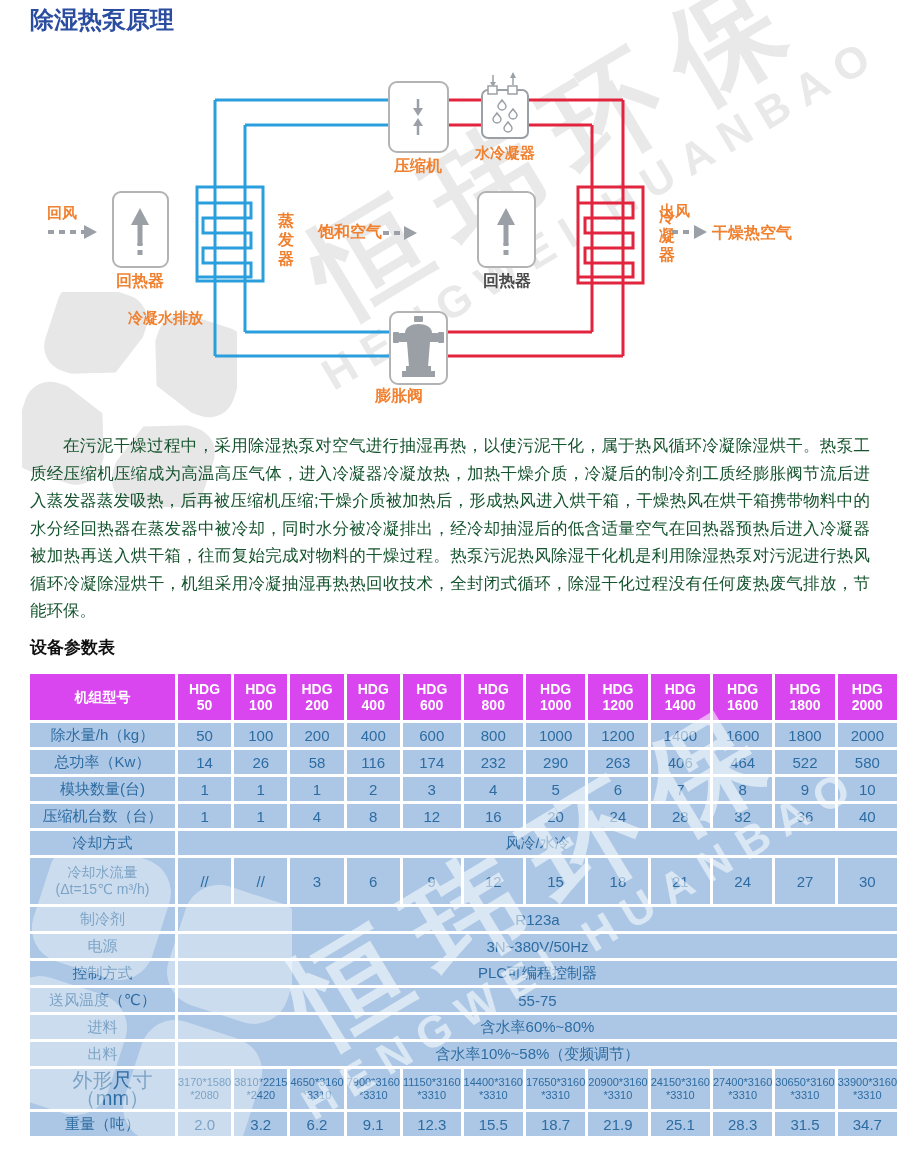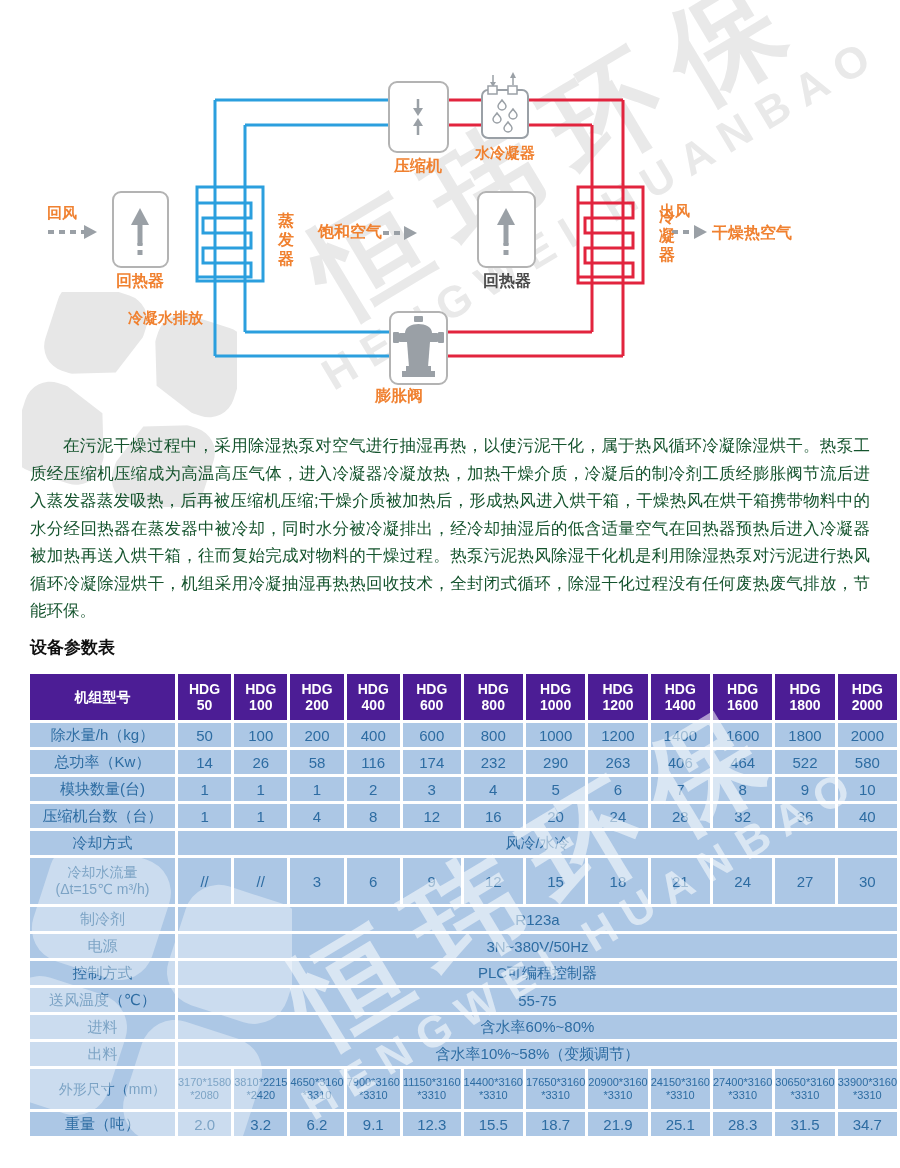--- a/index.html
+++ b/index.html
@@ -24,33 +24,34 @@
   .dlabel.gray{color:#4a4a4a;}
   .vlabel{width:18px;line-height:19px;word-break:break-all;text-align:center;font-size:16px;padding-left:12px;}
   
   .desc{position:absolute;left:30px;top:432px;width:840px;margin:0;font-size:16.5px;line-height:27.5px;
         color:#14532d;text-align:justify;text-indent:2em;z-index:2;}
   
   .tbl-heading{position:absolute;left:30px;top:636px;margin:0;font-size:17px;font-weight:bold;color:#101010;}
   .params{position:absolute;left:27px;top:671px;border-collapse:separate;border-spacing:3px;z-index:1;}
   .params td{background:#ACC7E5;color:#2D6CA2;text-align:center;vertical-align:middle;
              padding:0;font-size:15px;height:24px;}
-  .params tr.hdr td{background:#4c1d95;color:#ffffff;font-weight:bold;font-size:14px;
+  .params tr.hdr td{background:#d946ef;color:#ffffff;font-weight:bold;font-size:14px;
                     line-height:16px;height:46px;white-space:pre-line;}
   .params td.lbl{font-size:15px;}
   .params tr.flow td{height:46px;}
   .params tr.flow td.lbl{font-size:14px;line-height:17px;white-space:pre-line;}
   .params tr.dim td{font-size:11px;line-height:13px;height:40px;white-space:pre-line;}
-  .params tr.dim td.lbl{font-size:14px;line-height:18px;padding-left:20px;}
+  .params tr.dim td.lbl{font-size:20px;line-height:18px;padding-left:20px;}
 </style>
 </head>
 <body>
 
 <div class="page">
 
+  <h1 class="page-title">除湿热泵原理</h1>
 
   <div class="wm wm-top">
     <div class="wm-cn">恒玮环保</div>
     <div class="wm-en">HENGWEI HUANBAO</div>
   </div>
   <svg class="petal petal-top" width="215" height="215" viewBox="0 0 100 100">
     <g transform="rotate(18 50 50)" fill="#e7e7e7">
       <rect x="4" y="4" width="43" height="43" rx="12"></rect>
         <rect x="53" y="4" width="43" height="43" rx="12"></rect>
       <rect x="4" y="53" width="43" height="43" rx="12"></rect>

